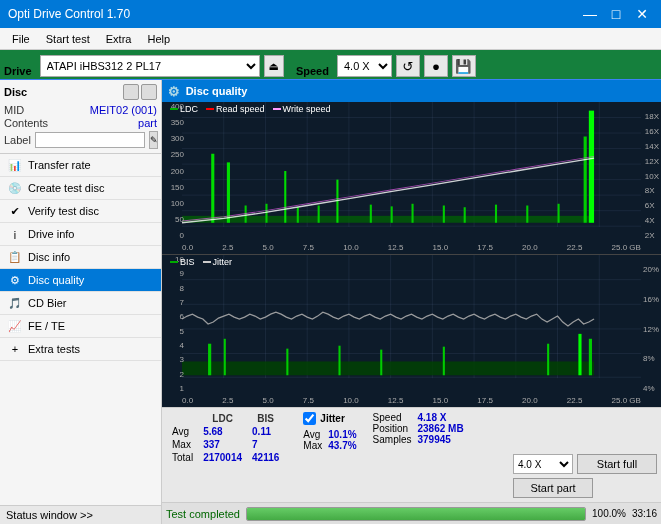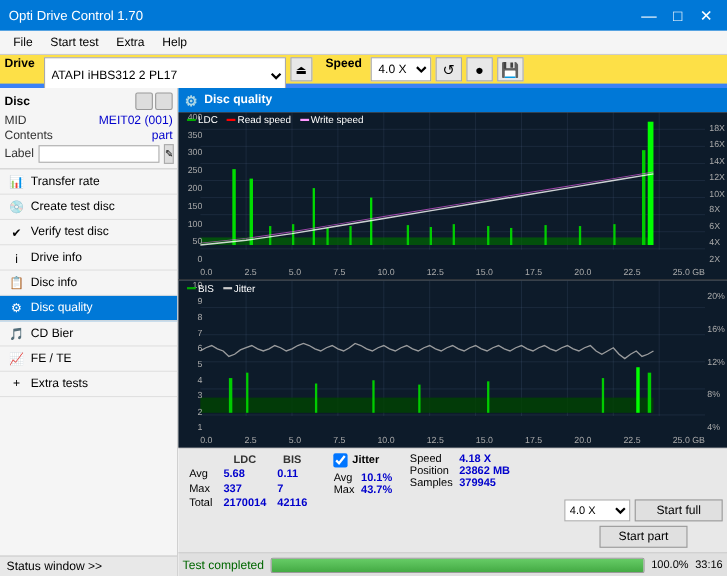--- a/index.html
+++ b/index.html
@@ -9,23 +9,23 @@
     .titlebar { background: #0078d7; color: white; display: flex; align-items: center; justify-content: space-between; padding: 4px 8px; height: 28px; }
     .titlebar-title { font-size: 12px; }
     .titlebar-controls { display: flex; gap: 4px; }
     .titlebar-btn { background: transparent; border: none; color: white; font-size: 14px; cursor: pointer; width: 22px; height: 18px; display: flex; align-items: center; justify-content: center; }
 
     
     .menubar { background: #f5f5f5; border-bottom: 1px solid #ccc; display: flex; align-items: center; padding: 2px 4px; height: 22px; }
     .menubar-item { padding: 2px 8px; cursor: pointer; font-size: 11px; }
 
     
-    .drivebar { background: #fde047; border-bottom: 4px solid #3b82f6; display: flex; align-items: flex-start; padding: 2px 4px; height: 30px; gap: 4px; }
+    .drivebar { background: #15803d; border-bottom: 1px solid #3b82f6; display: flex; align-items: flex-end; padding: 2px 4px; height: 30px; gap: 4px; }
     .drive-label { font-size: 11px; font-weight: bold; margin-right: 4px; }
-    .drive-select { border: 1px solid #aaa; background: white; font-size: 11px; padding: 1px 2px; height: 34px; width: 220px; }
+    .drive-select { border: 1px solid #aaa; background: white; font-size: 11px; padding: 1px 2px; height: 22px; width: 220px; }
     .eject-btn { border: 1px solid #aaa; background: #e8e8e8; padding: 1px 4px; cursor: pointer; height: 22px; font-size: 11px; }
     .speed-label { font-size: 11px; font-weight: bold; margin-left: 8px; margin-right: 4px; }
     .speed-select { border: 1px solid #aaa; background: white; font-size: 11px; padding: 1px 2px; height: 22px; width: 55px; }
     .toolbar-btn { border: 1px solid #aaa; background: #e8e8e8; padding: 1px 4px; cursor: pointer; height: 22px; width: 24px; display: flex; align-items: center; justify-content: center; }
 
     
     .main-layout { display: flex; height: calc(524px - 28px - 22px - 30px); }
 
     
     .sidebar { width: 162px; background: #f5f5f5; border-right: 1px solid #ccc; display: flex; flex-direction: column; flex-shrink: 0; }
@@ -463,21 +463,21 @@
           </table>
       </div>
 
       <div class="buttons-section">
         <div style="display:flex;align-items:center;gap:4px;">
           <select class="speed-select2">
             <option>4.0 X</option>
           </select>
           <button class="action-btn">Start full</button>
         </div>
-        <div style="display:flex;align-items:center;gap:4px;justify-content:center;">
+        <div style="display:flex;align-items:center;gap:4px;justify-content:flex-start;">
           <button class="action-btn">Start part</button>
         </div>
       </div>
     </div>
 
     <div class="progressbar-container">
       <span class="status-completed">Test completed</span>
       <div class="progressbar">
         <div class="progressbar-fill" style="width: 100%;"></div>
       </div>

